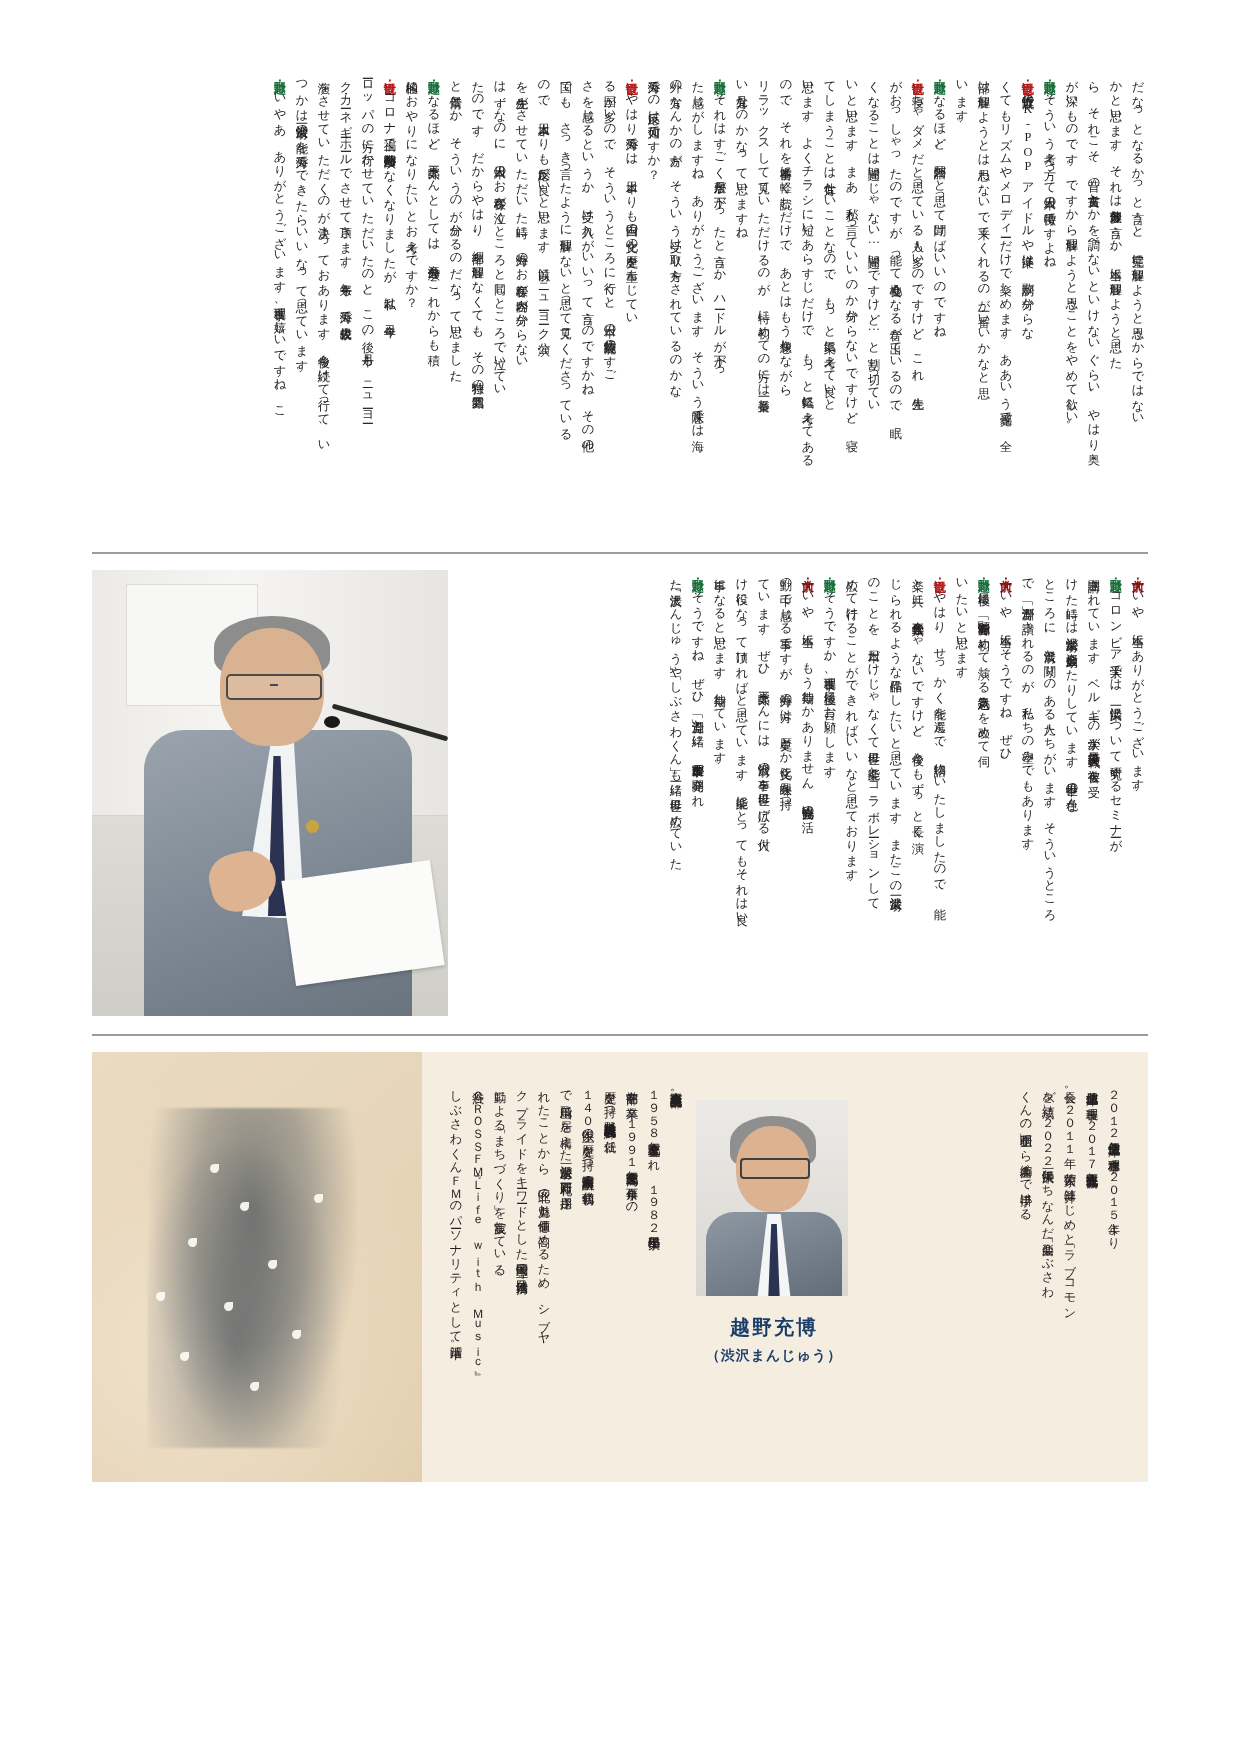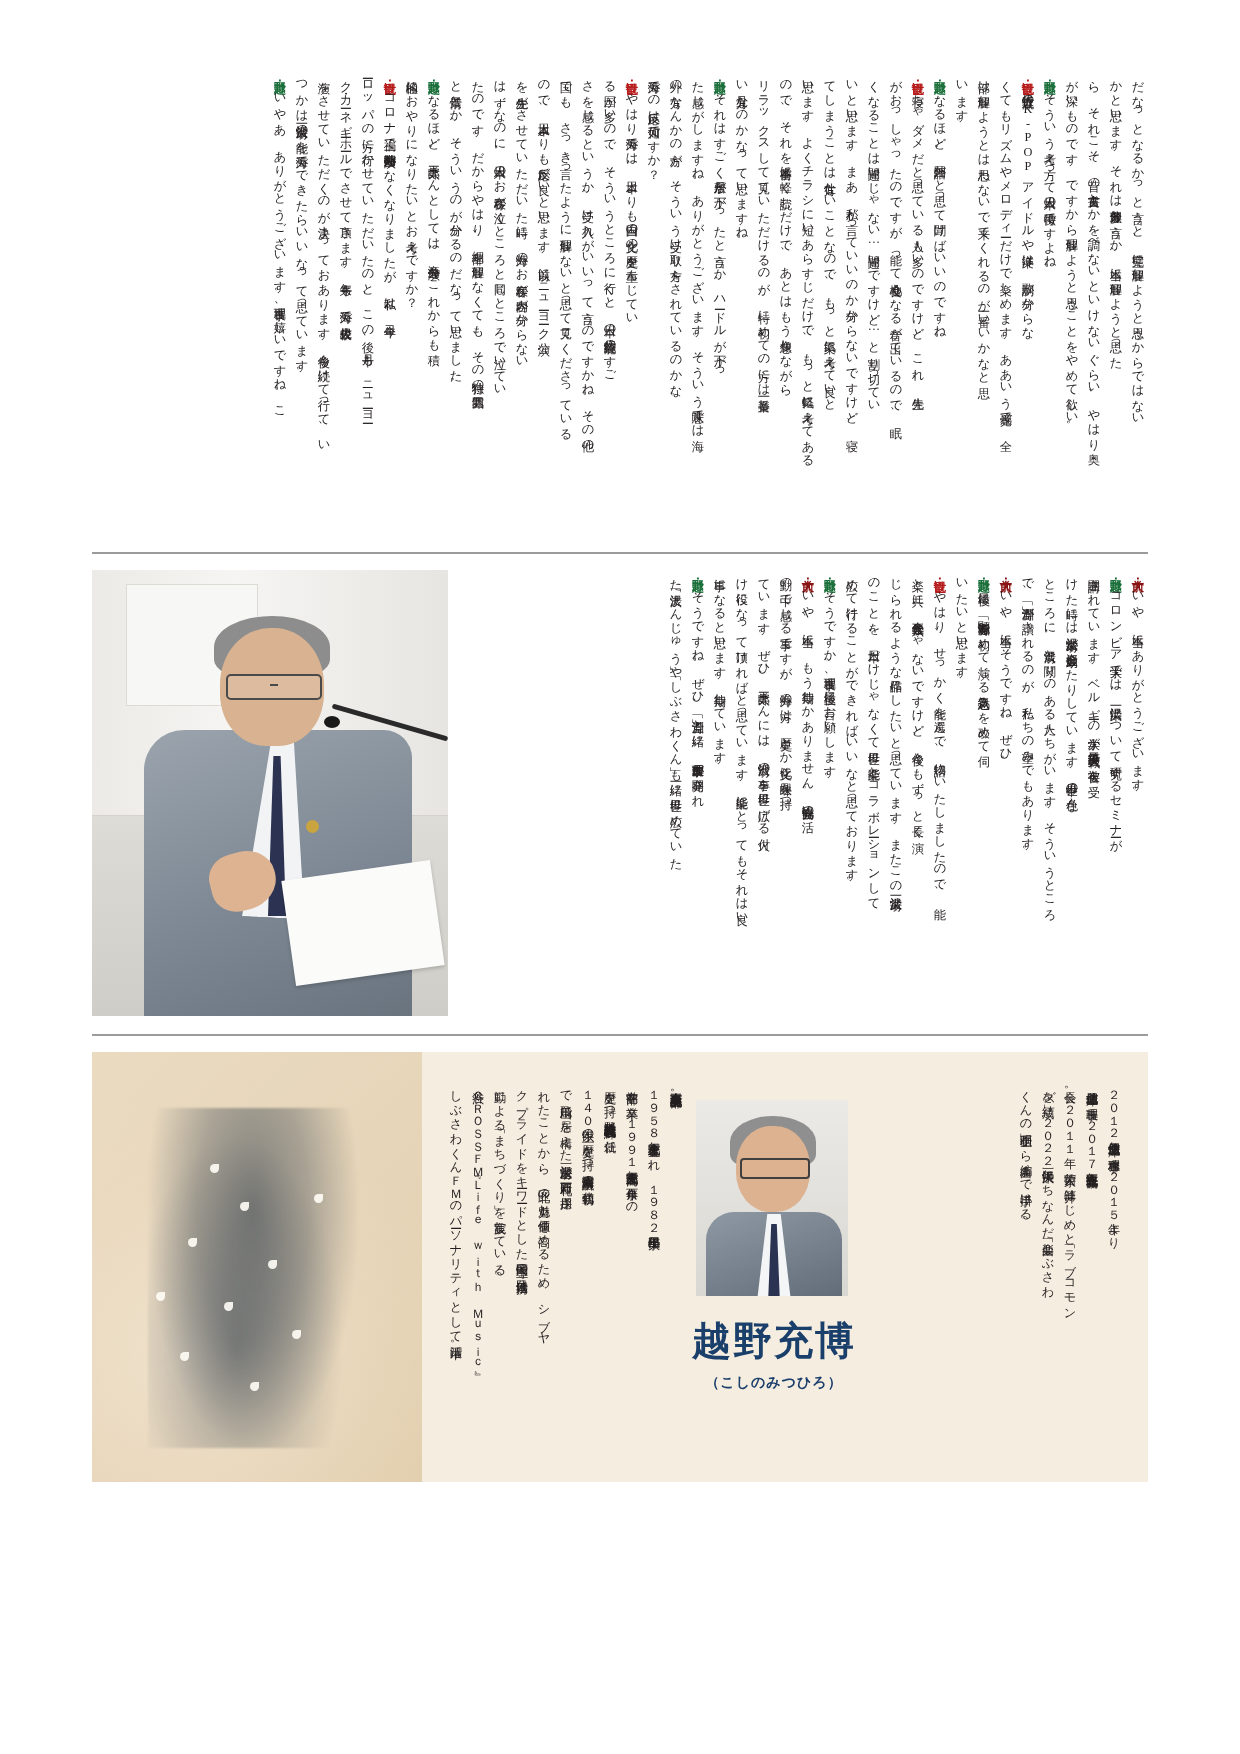--- a/index.html
+++ b/index.html
@@ -265,21 +265,21 @@
 
   #profile .name-block {
     position: absolute;
     left: 562px;
     top: 262px;
     width: 240px;
     text-align: center;
   }
   #profile .name-jp {
     font-family: "Liberation Serif", "DejaVu Serif", serif;
-    font-size: 39px;
+    font-size: 20px;
     font-weight: bold;
     color: #1b3f6b;
     letter-spacing: 2px;
   }
   #profile .name-kana {
     margin-top: 6px;
     font-family: "Liberation Serif", "DejaVu Serif", serif;
     font-size: 14px;
     font-weight: bold;
     color: #1b3f6b;
@@ -444,21 +444,21 @@
       <div class="suit"></div>
       <div class="shirt"></div>
       <div class="tie"></div>
       <div class="hair"></div>
       <div class="face"></div>
       <div class="glasses"></div>
     </div>
 
     <div class="name-block">
       <div class="name-jp">越野充博</div>
-      <div class="name-kana">（こしのみつひろ）</div>
+      <div class="name-kana">（渋沢まんじゅう）</div>
     </div>
 
     <div class="bio">
       <div class="tcol">東京商工会議所北支部会長。</div>
       <div class="tcol">１９５８年東京都北区生まれ。１９８２年早稲田大学</div>
       <div class="tcol">商学部を卒業。１９９１年東京都北区内で百年余りの</div>
       <div class="tcol">歴史を持つ越野建設株式会社代表取締役に就任。</div>
       <div class="tcol">１４０年以上の歴史を持つ東京商工会議所の初代会頭</div>
       <div class="tcol">で飛鳥山に居を構えた渋沢栄一翁が新一万円札に採用さ</div>
       <div class="tcol">れたことから、北区の魅力と価値を高めるため、シブヤ</div>

